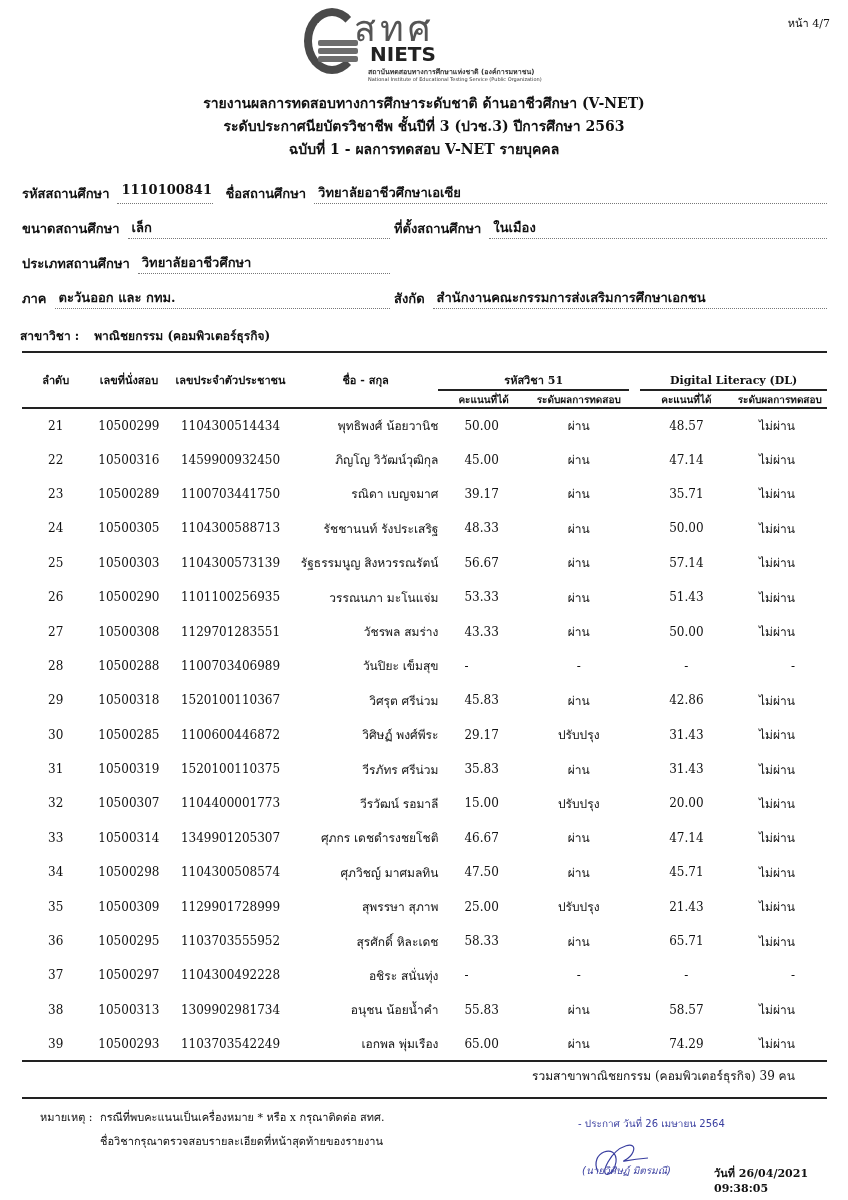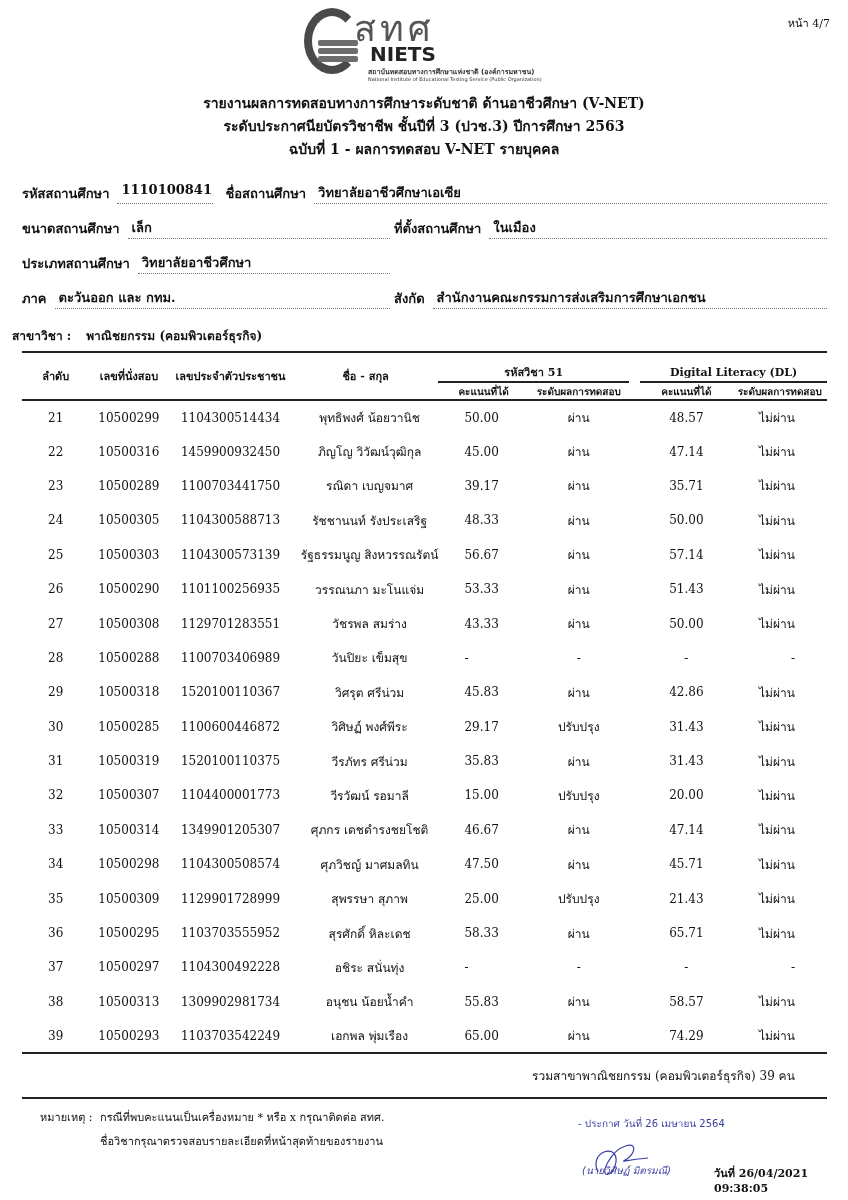--- a/index.html
+++ b/index.html
@@ -20,33 +20,33 @@
 
   .titles { position: absolute; top: 92px; left: 0; width: 848px; text-align: center; font-weight: bold; font-size: 14px; line-height: 23px; }
 
   
   .info { position: absolute; left: 22px; top: 180px; width: 805px; font-weight: bold; font-size: 13px; }
   .info-row { position: relative; height: 35px; }
   .field { position: absolute; top: 0; display: flex; align-items: flex-end; height: 24px; }
   .field .lbl { white-space: nowrap; margin-right: 8px; }
   .field .val { border-bottom: 1px dotted #777; font-weight: normal; padding: 0 4px 2px 4px; white-space: nowrap; flex: 1; height: 22px; font-weight: bold; }
 
-  .major { position: absolute; left: 12px; top: 326px; font-size: 12px; font-weight: bold; }
+  .major { position: absolute; left: 20px; top: 326px; font-size: 12px; font-weight: bold; }
   .major .lbl { display: inline-block; width: 70px; }
 
   
   table.results { position: absolute; left: 22px; top: 351px; width: 805px; border-collapse: collapse; font-size: 12px; }
   table.results thead th { font-weight: bold; font-size: 11px; }
   .top-rule { border-top: 2px solid #222; }
   .bottom-rule { border-bottom: 2px solid #222; }
   .sub-rule { border-bottom: 2px solid #222; }
-  th.group { height: 18px; padding-top: 10px; }
+  th.group { height: 18px; padding-top: 18px; }
   th.sub { height: 18px; font-size: 10px !important; }
   tbody td { height: 34.4px; text-align: center; vertical-align: middle; }
-  tbody td.name { text-align: center; padding-left: 8px; white-space: nowrap; }
+  tbody td.name { text-align: right; padding-left: 8px; white-space: nowrap; }
   tbody td.sc1 { text-align: left; padding-left: 26px; }
   tbody td.dl-res { text-align: right; padding-right: 32px; }
   tbody tr:last-child td { border-bottom: 2px solid #222; }
   .gap { width: 12px; }
 
   .total { position: absolute; left: 532px; top: 1066px; font-size: 12px; font-weight: normal; }
   .footer-rule { position: absolute; left: 22px; top: 1097px; width: 805px; border-top: 2px solid #222; }
 
   .note { position: absolute; left: 40px; top: 1106px; font-size: 11px; line-height: 24px; }
   .note .lbl { display: inline-block; width: 60px; }

